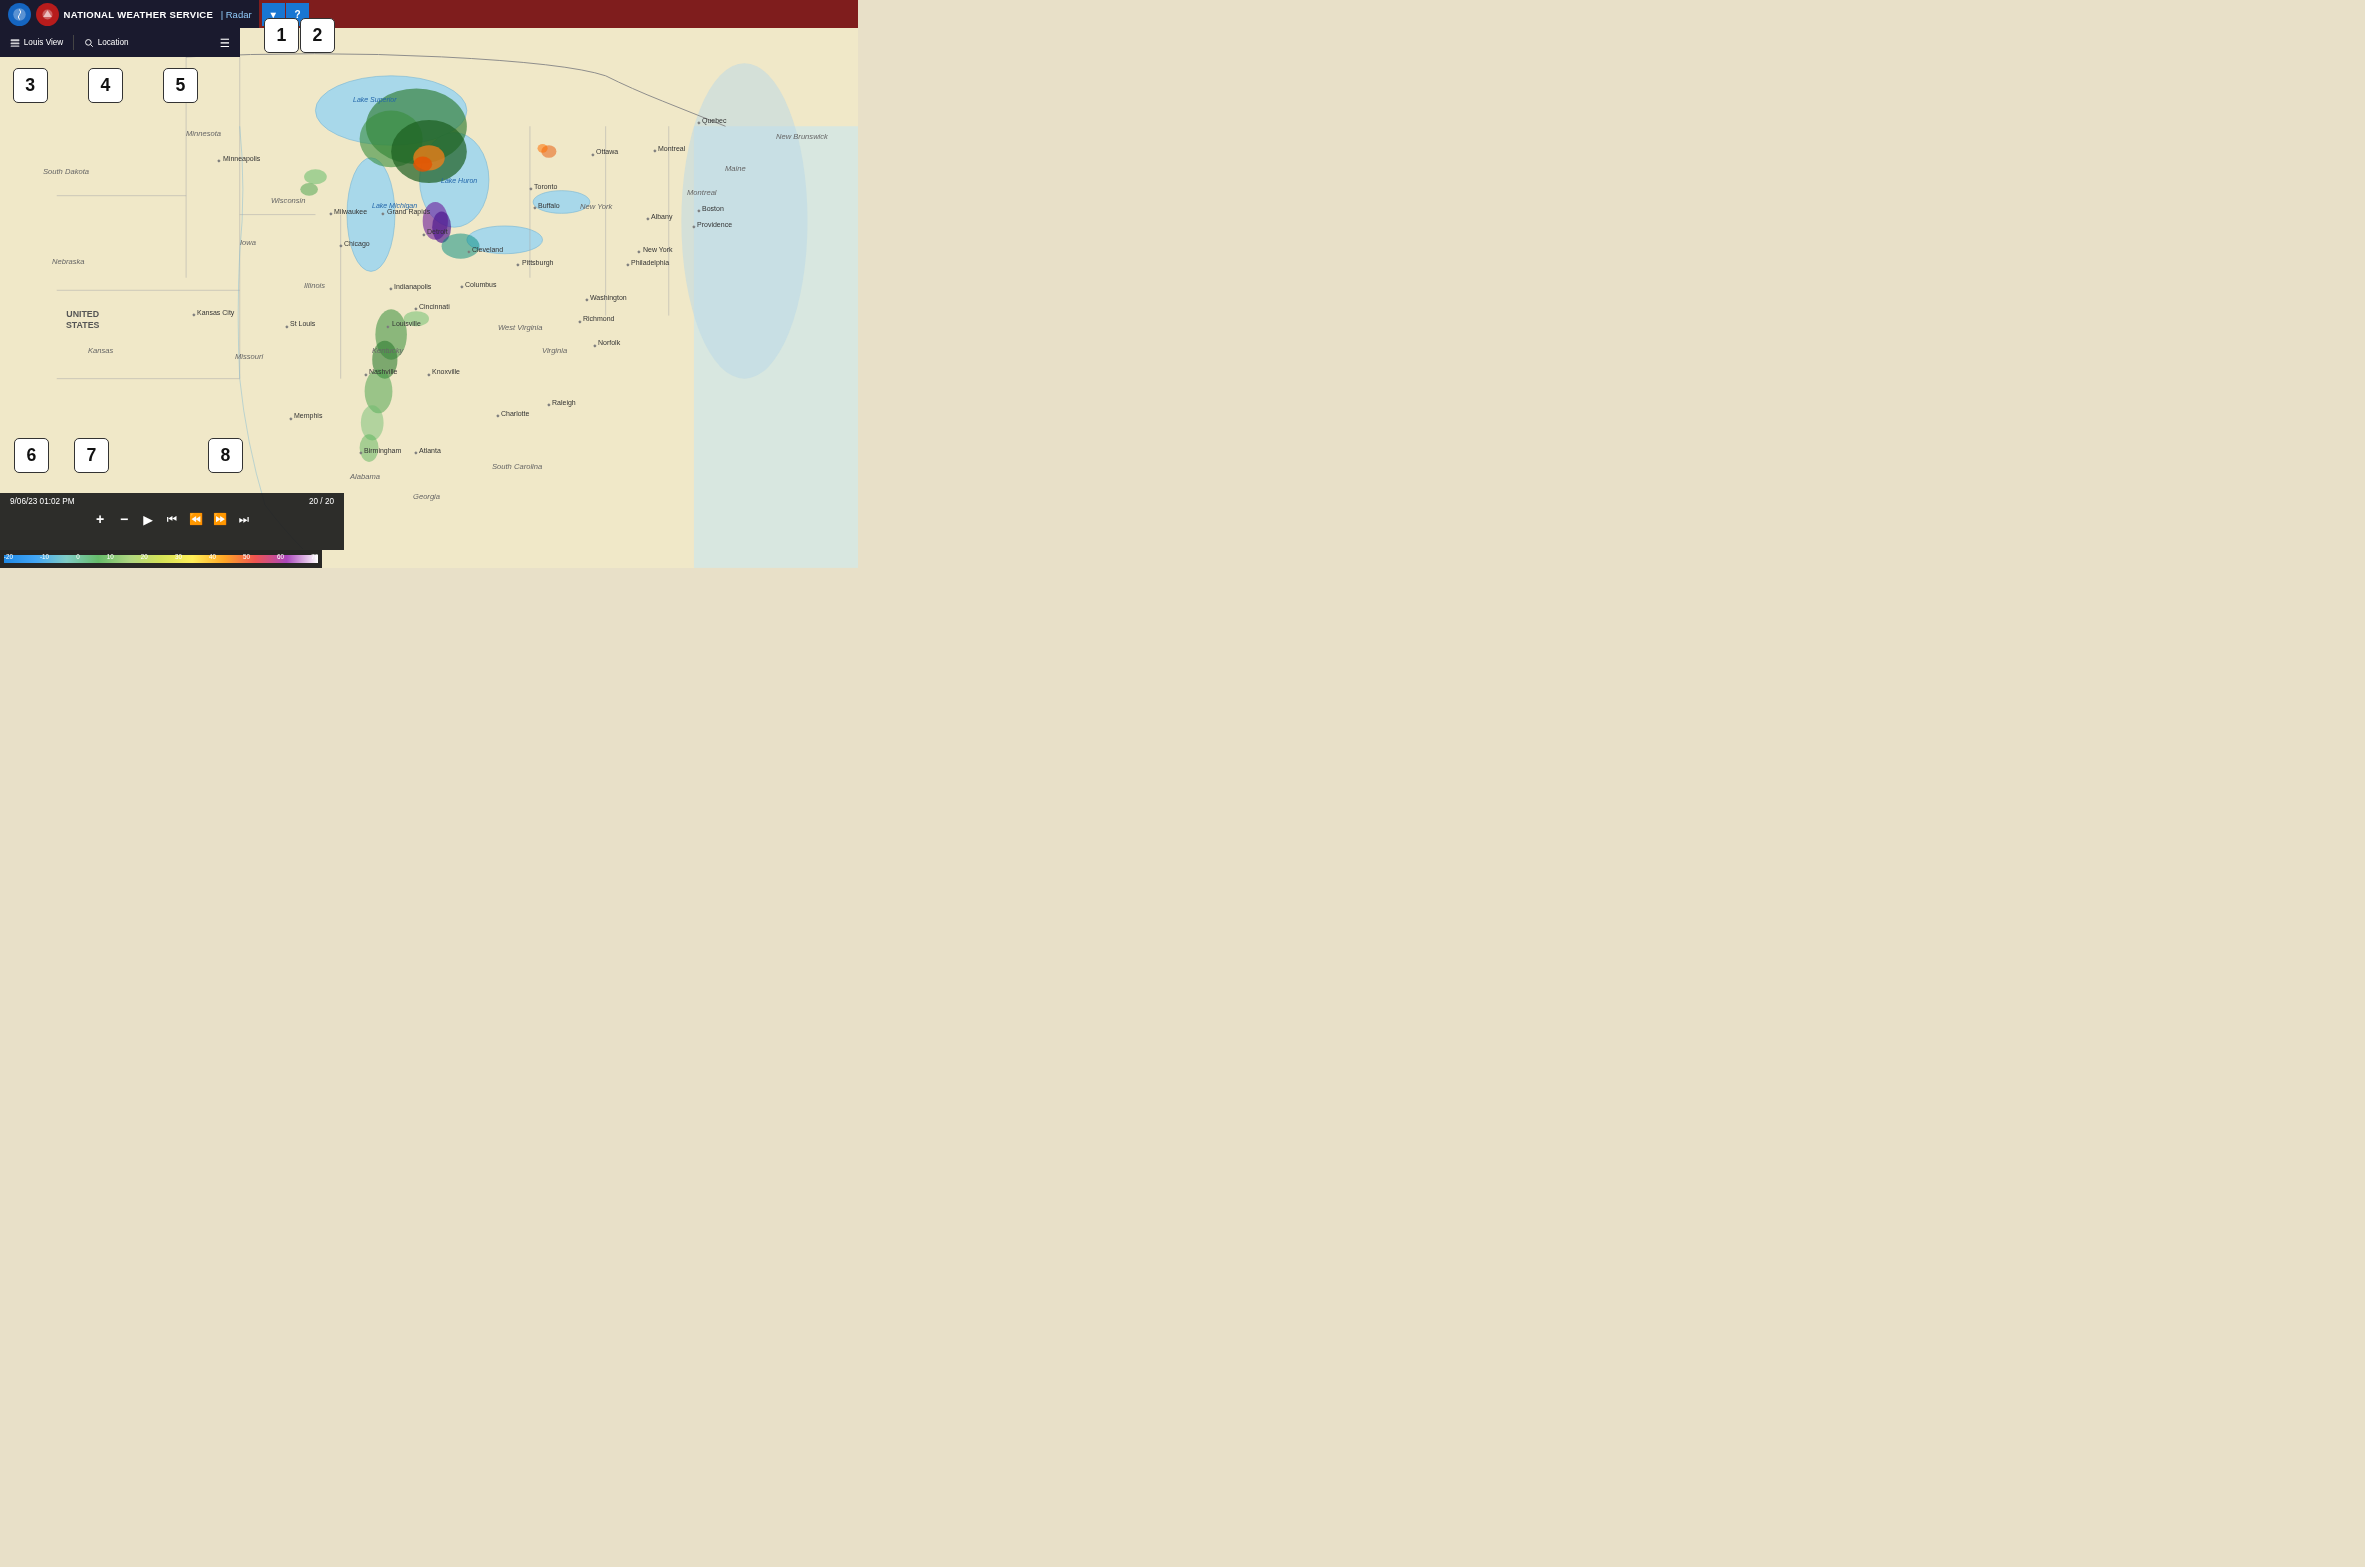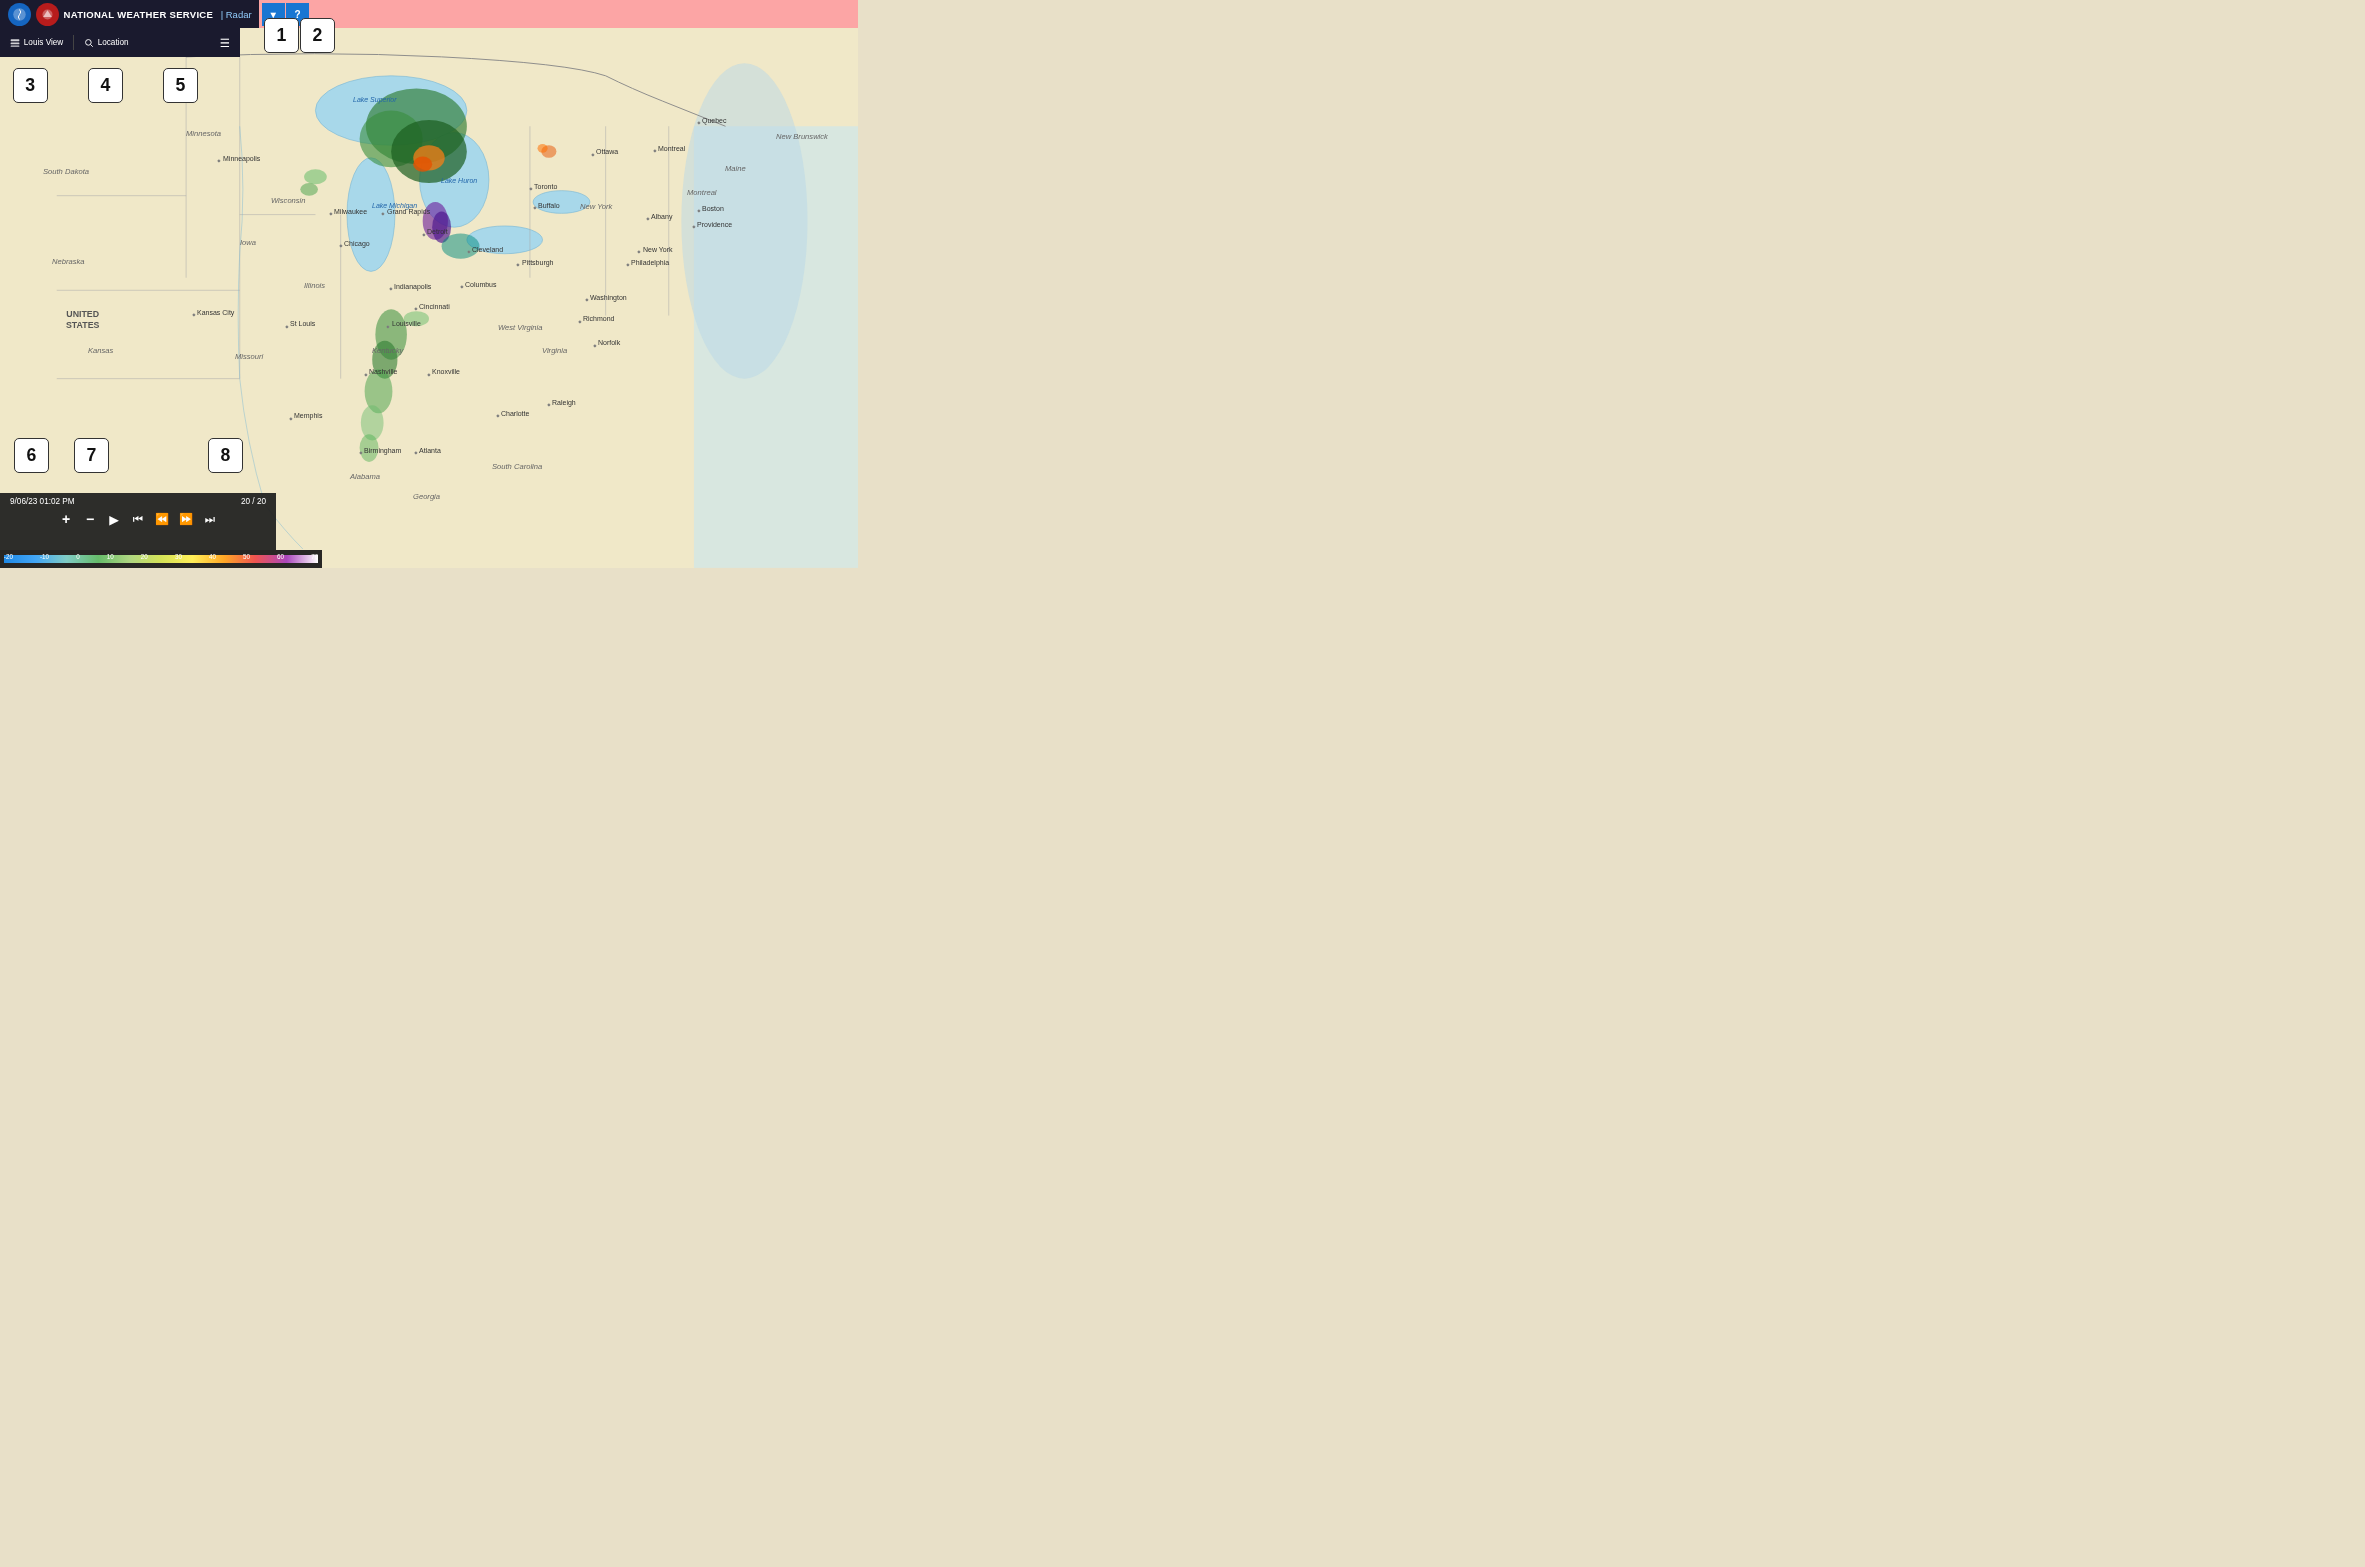--- a/index.html
+++ b/index.html
@@ -1,21 +1,21 @@
 <!DOCTYPE html>
 <html style="font-size:10px"><head>
   <meta charset="utf-8">
   <style>
     * { margin: 0; padding: 0; box-sizing: border-box; }
     body { width: 858px; height: 568px; overflow: hidden; font-family: Arial, sans-serif; position: relative; background: #e8e0c8; }
 
     
     #header {
       position: absolute; top: 0; left: 0; width: 100%; height: 28px;
-      background: #fca5a5; display: flex; align-items: center; z-index: 100;
+      background: #7f1d1d; display: flex; align-items: center; z-index: 100;
     }
     #header .logo-area {
       display: flex; align-items: center; gap: 5px; padding: 0 7.6px;
       background: #1a1a2e; height: 100%;
     }
     #header .logo-circle-blue {
       width: 23px; height: 23px; border-radius: 50%; background: #1565c0;
       display: flex; align-items: center; justify-content: center;
     }
     #header .logo-circle-red {
@@ -337,21 +337,21 @@
 <div style="position:absolute;top:438px;left:14px;z-index:400;">
   <div class="callout-box">6</div>
 </div>
 <div style="position:absolute;top:438px;left:74px;z-index:400;">
   <div class="callout-box">7</div>
 </div>
 <div style="position:absolute;top:438px;left:208px;z-index:400;">
   <div class="callout-box">8</div>
 </div>
 
-<div id="control-bar" style="position:absolute;bottom:17.7px;left:0;width:276px;z-index:200;background:rgba(28,28,28,0.92);">
+<div id="control-bar" style="position:absolute;bottom:17.7px;left:0;width:344px;z-index:200;background:rgba(28,28,28,0.92);">
   <div id="time-info">
     <span>9/06/23  01:02 PM</span>
     <span>20 / 20</span>
   </div>
   <div id="playback-controls">
     <button class="ctrl-btn" style="font-size:14px;font-weight:bold;">+</button>
     <button class="ctrl-btn" style="font-size:14px;font-weight:bold;">−</button>
     <button class="ctrl-btn play">▶</button>
     <button class="ctrl-btn">⏮</button>
     <button class="ctrl-btn">⏪</button>

